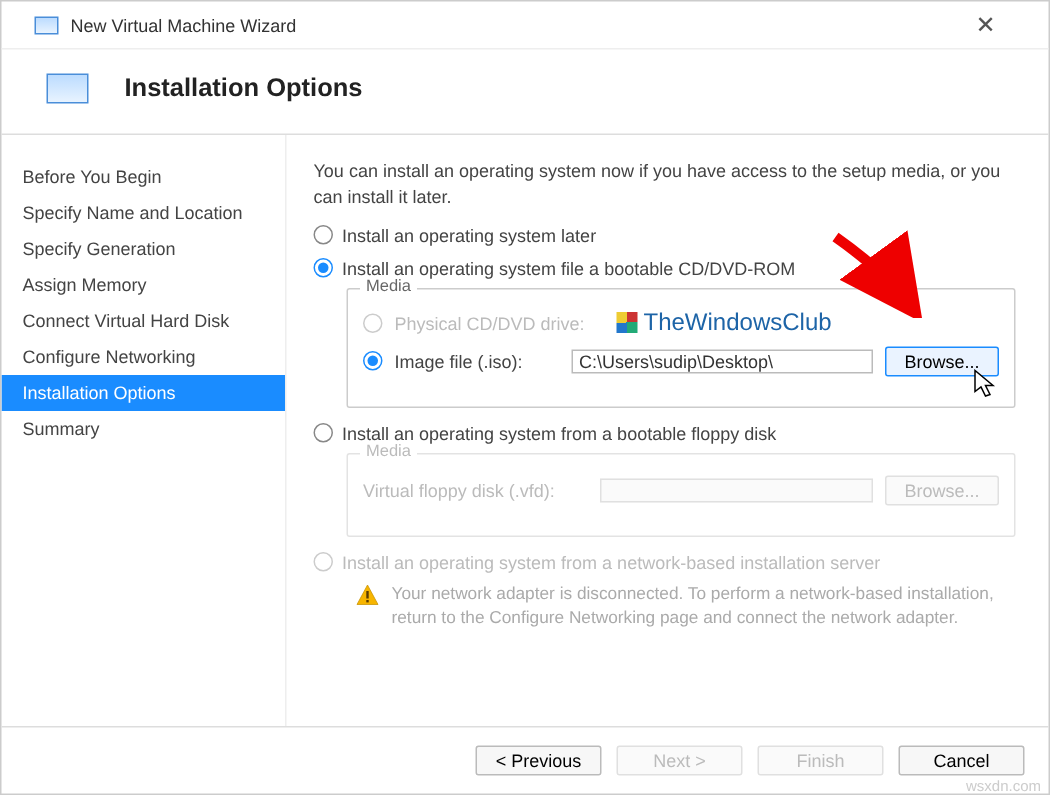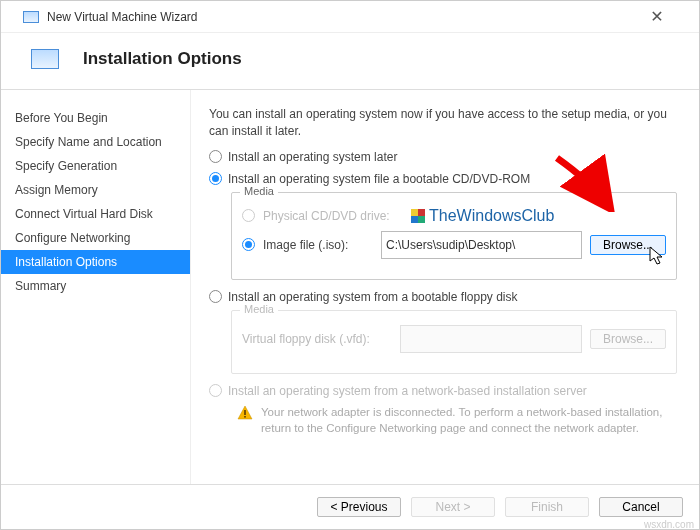--- a/index.html
+++ b/index.html
@@ -139,21 +139,21 @@
       gap: 8px;
       margin: 6px 0;
     }
     .field-label {
       width: 140px;
       font-size: 12px;
     }
     .disabled-text { color: #bbb !important; }
     .text-input {
       flex: 1;
-      height: 28px;
+      height: 16px;
       border: 1px solid #bbb;
       padding: 0 4px;
       font-size: 12px;
       background: #fff;
       color: #333;
       min-width: 0;
     }
     .text-input.disabled {
       border-color: #e0e0e0;
       background: #fafafa;

